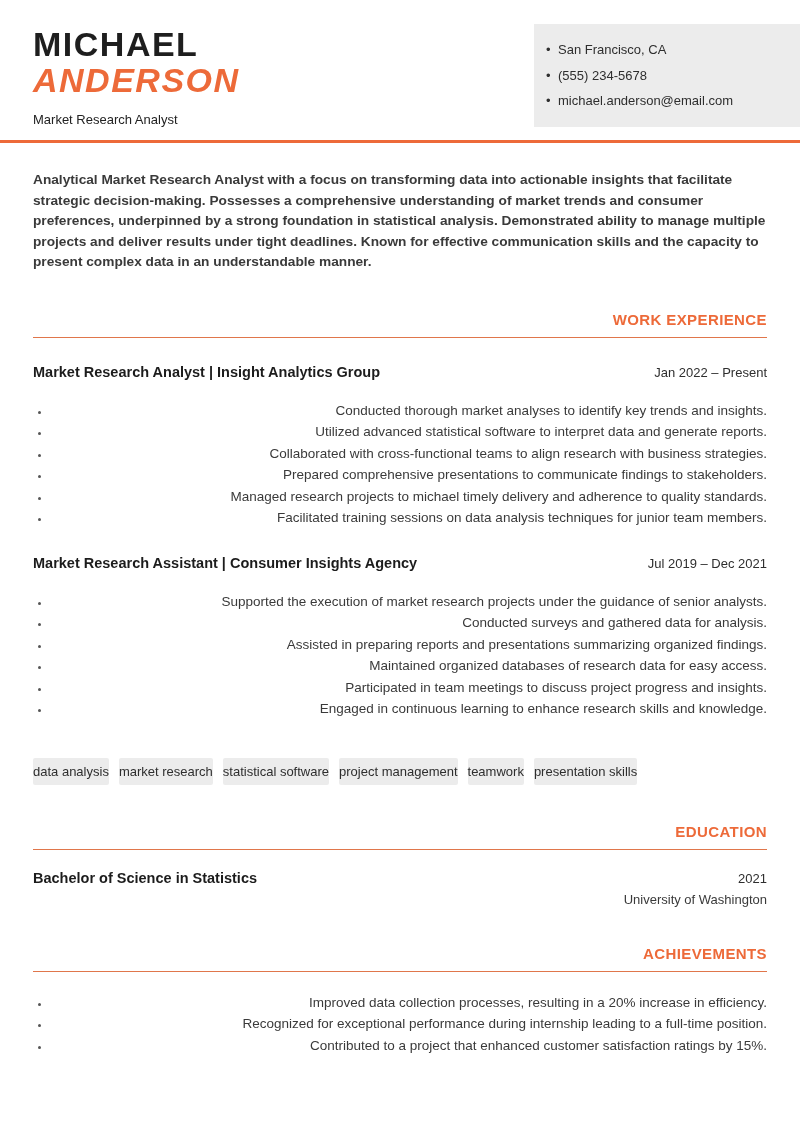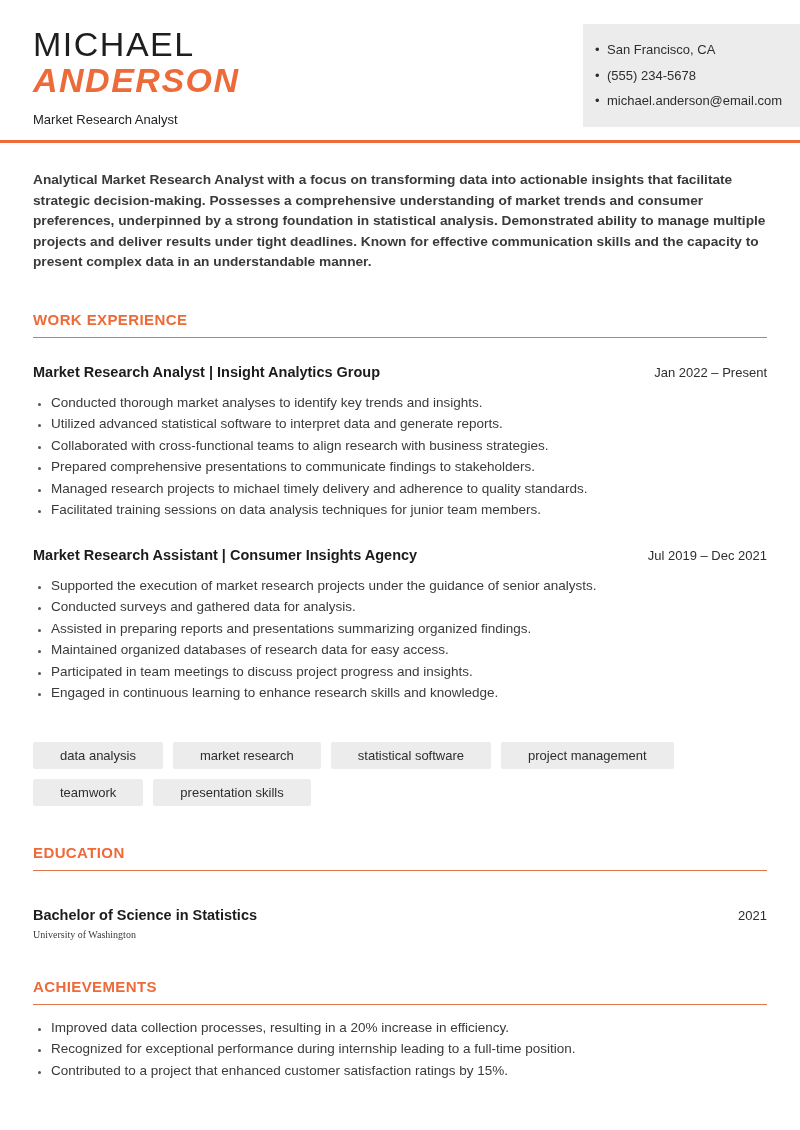--- a/index.html
+++ b/index.html
@@ -16,41 +16,41 @@
   
   .header {
     display: flex;
     justify-content: space-between;
     align-items: flex-start;
     padding: 24px 0 0 33px;
   }
   .name-block { padding-top: 2px; }
   .first-name {
     font-size: 34px;
-    font-weight: 400;
+    font-weight: 700;
     letter-spacing: 1.5px;
     color: #1e1e1e;
     line-height: 1.06;
   }
   .last-name {
     font-size: 34px;
     font-weight: 700;
     letter-spacing: 1.5px;
     color: #ED6A39;
     line-height: 1.06;
     font-style: italic;
   }
   .job-title {
     margin-top: 14px;
     font-size: 13px;
     color: #222222;
   }
   .contact-box {
     background: #ECECEC;
-    width: 217px;
+    width: 266px;
     padding: 13px 14px 13px 12px;
     list-style: none;
   }
   .contact-box li {
     font-size: 13px;
     color: #2e2e2e;
     padding: 4px 0 4px 12px;
     position: relative;
     line-height: 1.35;
   }
@@ -72,21 +72,21 @@
   .content { padding: 0 33px; }
 
   .summary {
     margin-top: 27px;
     font-size: 13.7px;
     line-height: 20.5px;
     color: #3a3a3a;
     font-weight: bold;
   }
 
-  .section { margin-top: 38px; }
+  .section { margin-top: 38px; text-align: right; }
   .section-heading {
     color: #ED6A39;
     font-size: 15px;
     font-weight: 700;
     letter-spacing: 0.4px;
     padding-bottom: 9px;
     border-bottom: 1px solid #e0764b;
   }
 
   .job { margin-top: 20px; }
@@ -100,21 +100,21 @@
     font-weight: 700;
     color: #1c1c1c;
   }
   .job-dates {
     font-size: 13px;
     color: #2e2e2e;
     white-space: nowrap;
     margin-top: 7px;
   }
   ul.bullets {
-    margin-top: 12px;
+    margin-top: 20px;
     padding-left: 18px;
     list-style: disc;
   }
   ul.bullets li {
     font-size: 13.5px;
     color: #3a3a3a;
     line-height: 21.5px;
   }
   ul.bullets li::marker { color: #555; font-size: 11px; }
 
@@ -122,45 +122,44 @@
     margin-top: 18px;
     display: flex;
     flex-wrap: wrap;
     gap: 10px;
     list-style: none;
   }
   .chips li {
     background: #ECECEC;
     color: #2e2e2e;
     font-size: 13px;
-    padding: 7px 27px;
+    padding: 7px 0;
     border-radius: 2px;
     line-height: 1;
     display: inline-flex;
     align-items: center;
     height: 27px;
   }
 
   .edu-row {
-    margin-top: 36px;
+    margin-top: 20px;
     display: flex;
     justify-content: space-between;
     align-items: baseline;
   }
   .edu-degree {
     font-size: 14.5px;
     font-weight: 700;
     color: #1c1c1c;
   }
   .edu-year { font-size: 13px; color: #2e2e2e; }
   .edu-school {
     margin-top: 6px;
-    font-size: 10px;
-    color: #3a3a3a;
-    font-family: Liberation Serif, serif;
+    font-size: 13px;
+    color: #3a3a3a;
   }
 </style>
 </head>
 <body>
 
 <div class="page">
 
   <div class="header">
     <div class="name-block">
       <div class="first-name">MICHAEL</div>

